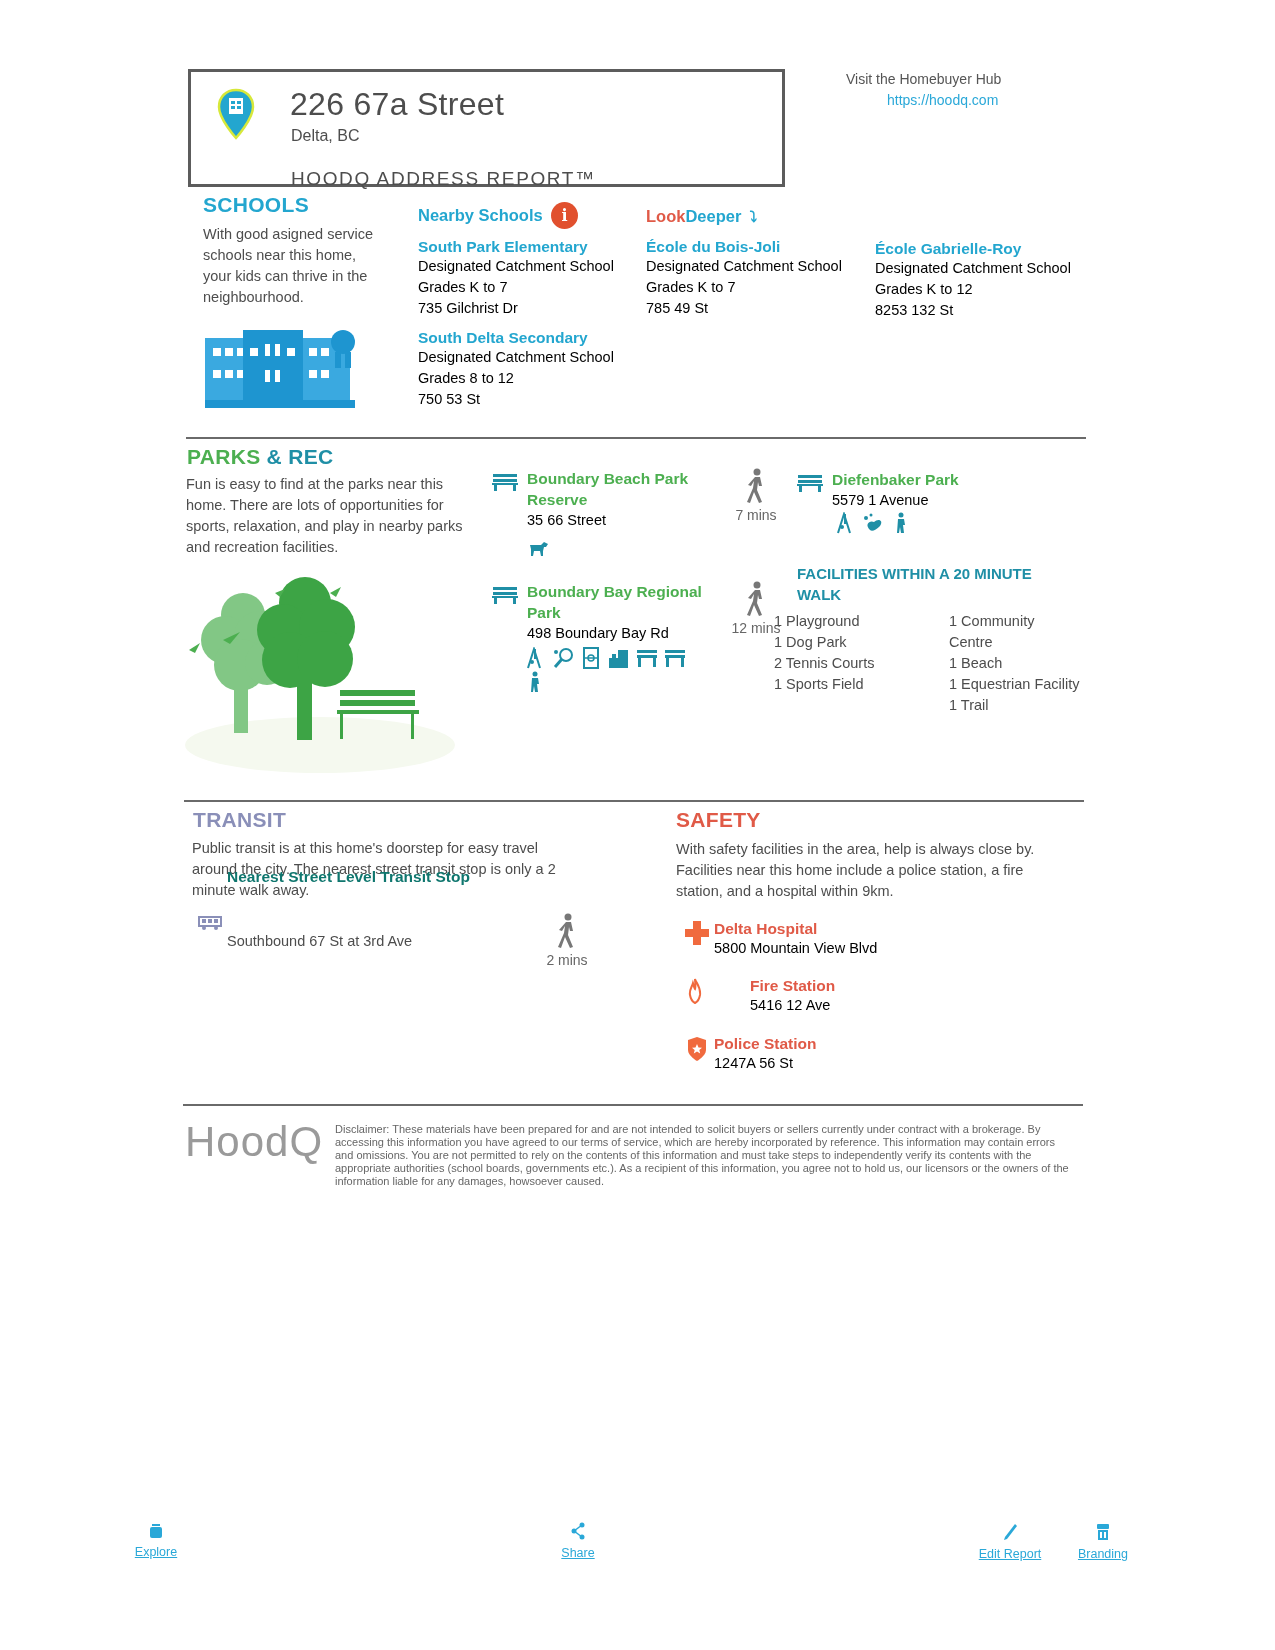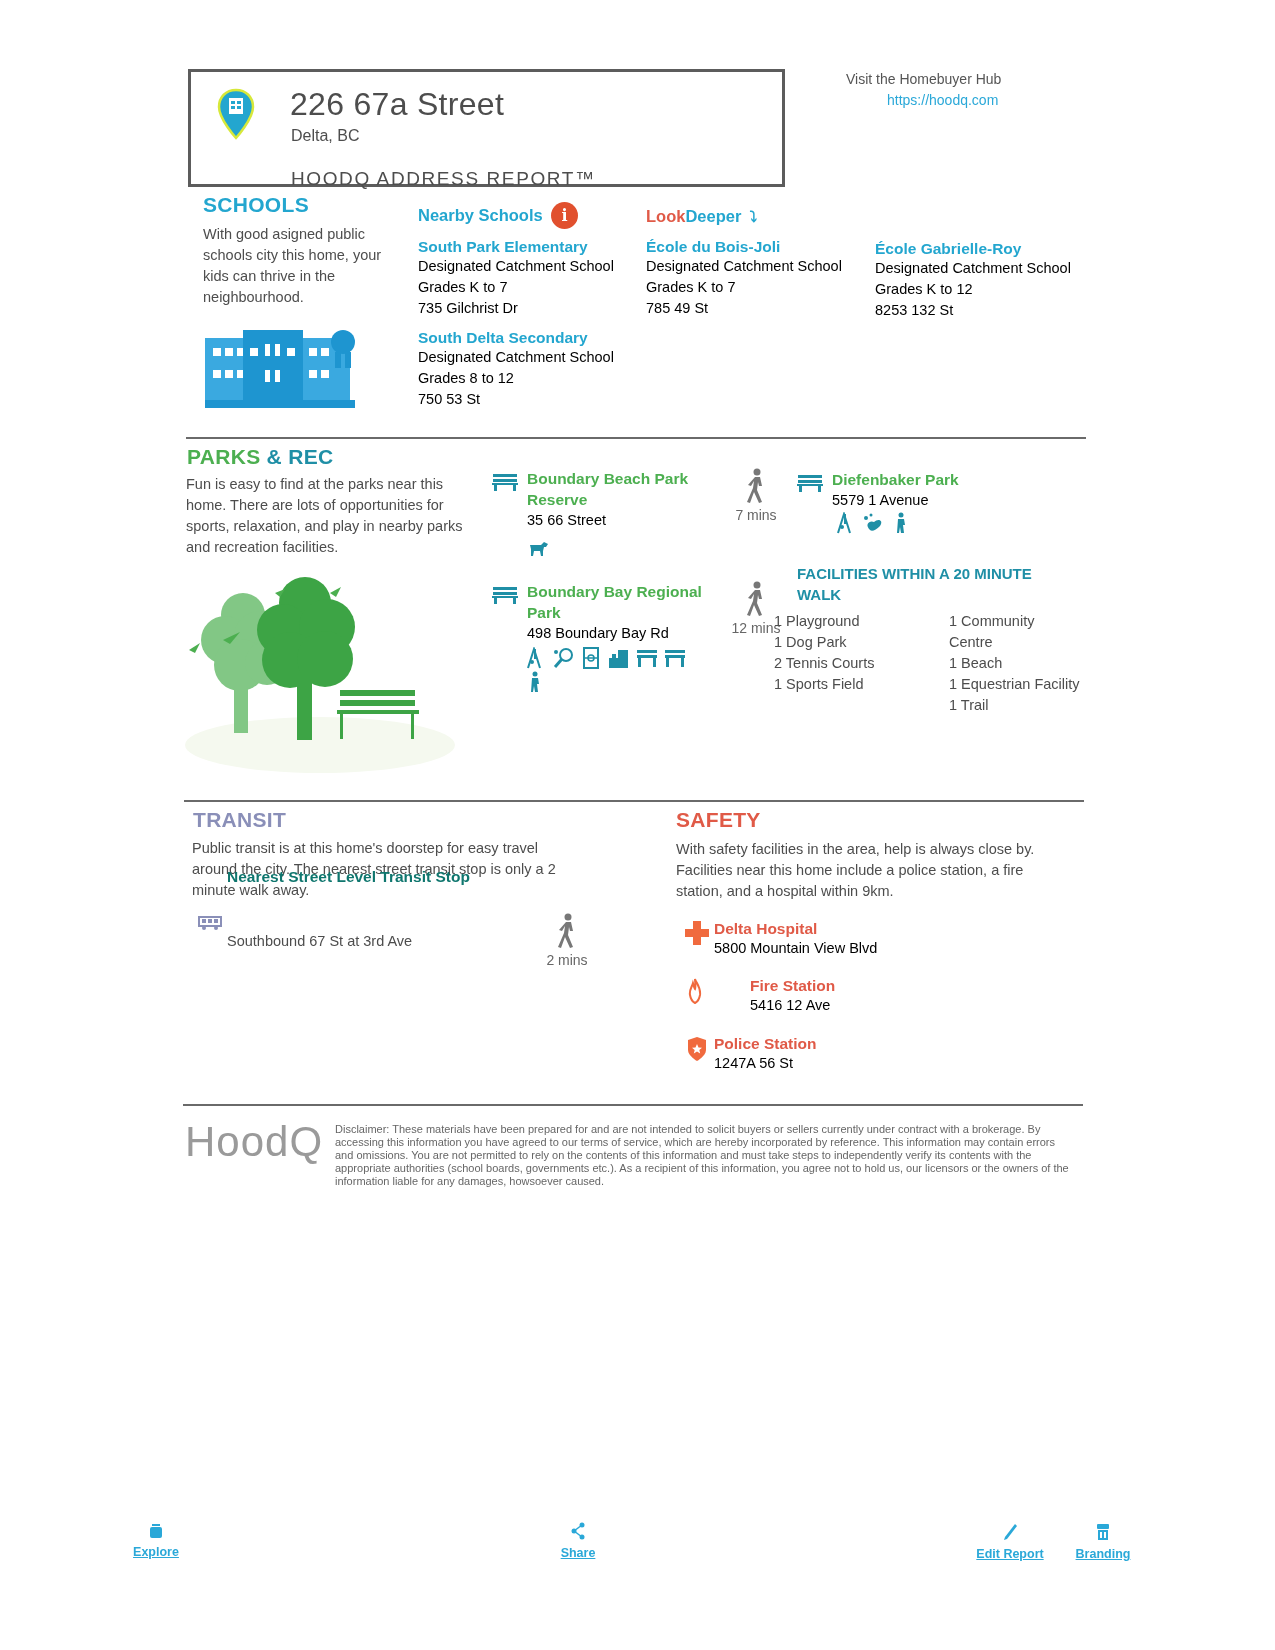--- a/index.html
+++ b/index.html
@@ -59,21 +59,21 @@
   
   .safety-title { left: 676px; top: 808px; color: #e05a47; }
   .safety-desc { left: 676px; top: 839px; width: 390px; }
   .safety-h { color: #e05a47; font-weight: bold; font-size: 15.5px; }
 
   
   .hoodq-logo { left: 185px; top: 1118px; font-size: 42px; color: #9a9a9a; letter-spacing: 1px; font-weight: normal; }
   .disclaimer { left: 335px; top: 1123px; width: 740px; font-size: 11px; line-height: 13px; color: #666; font-family: "Liberation Sans Narrow", "Liberation Sans", sans-serif; }
 
   
-  .nav-item { text-align: center; color: #2aa8d8; font-size: 12.5px; font-weight: bold; text-decoration: underline; cursor: pointer; }
+  .nav-item { text-align: center; color: #2aa8d8; font-size: 12.5px; font-weight: normal; text-decoration: underline; cursor: pointer; }
   .nav-item svg { display: block; margin: 0 auto 6px auto; }
 </style>
 </head>
 <body>
 
 <div class="abs header-box"></div>
 <svg class="abs pin" viewBox="0 0 40 52">
   <path d="M20 2 C10 2 3 9 3 19 C3 31 20 50 20 50 C20 50 37 31 37 19 C37 9 30 2 20 2 Z" fill="#23a6cf" stroke="#d7e83a" stroke-width="2.5"></path>
   <rect x="13" y="10" width="14" height="16" fill="#fff"></rect>
   <rect x="15" y="13" width="4" height="3" fill="#23a6cf"></rect>
@@ -82,21 +82,21 @@
     <rect x="21" y="18" width="4" height="3" fill="#23a6cf"></rect>
 </svg>
 <div class="abs addr-title">226 67a Street</div>
 <div class="abs addr-city">Delta, BC</div>
 <div class="abs report-label">HOODQ ADDRESS REPORT™</div>
 
 <div class="abs hub-text">Visit the Homebuyer Hub</div>
 <a class="abs hub-link">https://hoodq.com</a>
 
 <div class="abs sec-title schools-title">SCHOOLS</div>
-<div class="abs body-text schools-desc">With good asigned public schools city this home, your kids can thrive in the neighbourhood.</div>
+<div class="abs body-text schools-desc">With good asigned service schools near this home, your kids can thrive in the neighbourhood.</div>
 
 <svg class="abs school-building" viewBox="0 0 160 78">
   <rect x="0" y="8" width="145" height="68" fill="#3aa9e0"></rect>
   <rect x="38" y="0" width="60" height="76" fill="#1e95d0"></rect>
   <rect x="0" y="70" width="150" height="8" fill="#1e95d0"></rect>
   <g fill="#fff">
     <rect x="8" y="18" width="8" height="8"></rect>
       <rect x="20" y="18" width="8" height="8"></rect>
       <rect x="32" y="18" width="6" height="8"></rect>
     <rect x="45" y="18" width="8" height="8"></rect>

